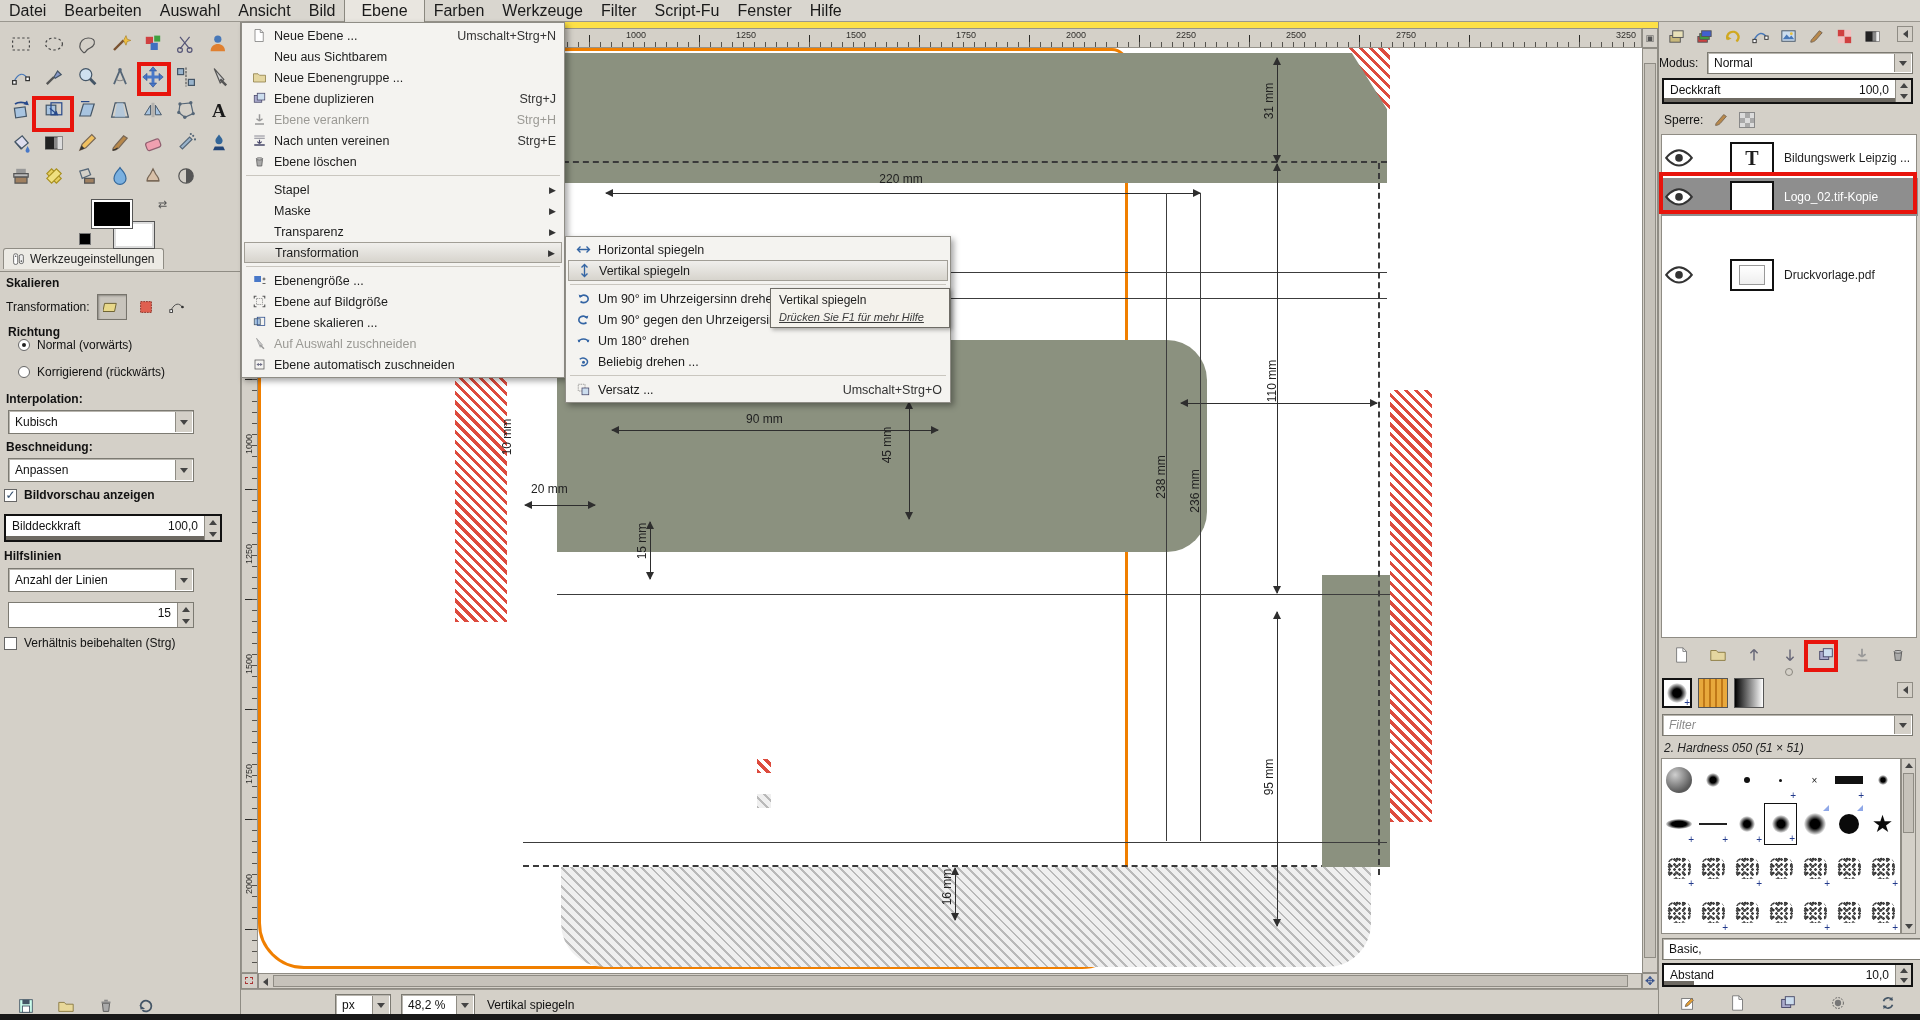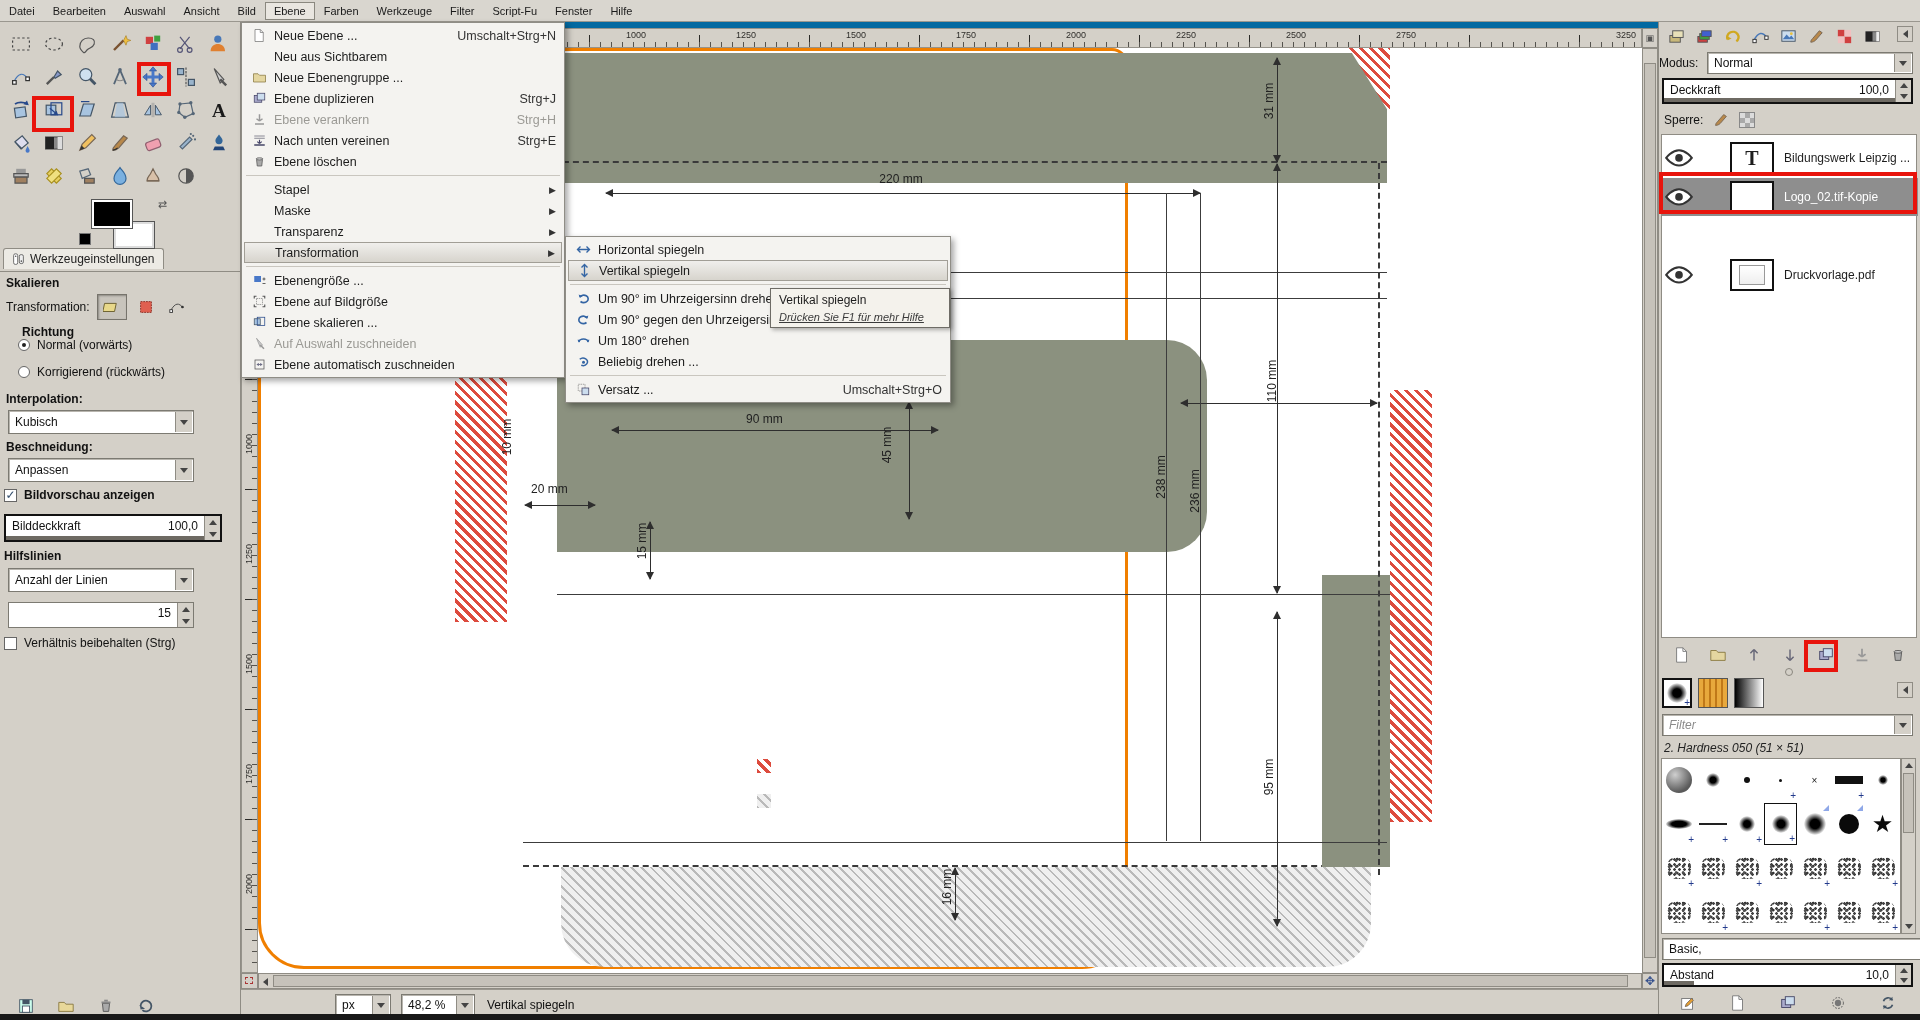--- a/index.html
+++ b/index.html
@@ -1,23 +1,23 @@
 <!DOCTYPE html>
 <html><head>
 <meta charset="utf-8">
 <style>
   html,body{margin:0;padding:0;width:1920px;height:1020px;overflow:hidden;
     font-family:"Liberation Sans",sans-serif;background:#d4d0c8;-webkit-font-smoothing:antialiased;}
   *{box-sizing:border-box;}
   .abs{position:absolute;}
   
   #menubar{position:absolute;left:0;top:0;width:1920px;height:22px;background:#d9d6cf;
-    border-bottom:1px solid #9a978f;display:flex;align-items:center;font-size:11px;color:#1a1a1a;z-index:30;}
+    border-bottom:1px solid #9a978f;display:flex;align-items:center;font-size:16px;color:#1a1a1a;z-index:30;}
   .mb-item{padding:3px 9px;cursor:default;}
-  .mb-item.active{background:#e9e6e0;border:1px solid #8a887f;padding:2px 8px;}
+  .mb-item.active{background:#e9e6e0;border:1px solid #8a887f;padding:2px 16px;}
   
   #dock-left{position:absolute;left:0;top:22px;width:241px;height:992px;background:#d4d0c8;
     border-right:1px solid #8f8c84;}
   .tool-cell{position:absolute;width:31px;height:31px;display:flex;align-items:center;justify-content:center;}
   .tool-cell svg{width:24px;height:24px;}
   .redbox{position:absolute;border:4px solid #e8140c;z-index:55;pointer-events:none;}
   .fg-sw{position:absolute;background:#000;border:2px solid #fff;outline:1px solid #555;z-index:2;}
   .bg-sw{position:absolute;background:#fff;border:2px solid #ddd;outline:1px solid #555;z-index:1;}
   .dock-tab{position:absolute;background:#eceae4;border:1px solid #8f8c84;border-bottom:none;
     border-radius:3px 3px 0 0;font-size:12px;display:flex;align-items:center;gap:5px;padding:3px 8px;color:#222;}
@@ -36,21 +36,21 @@
   .spinscale .ss-v{position:absolute;right:22px;top:3px;}
   .spinscale .fill{position:absolute;left:0;bottom:0;height:4px;background:#6e6a63;}
   .spinner{position:absolute;right:0;top:0;bottom:0;width:16px;border-left:1px solid #8f8c84;background:#d4d0c8;
     display:flex;flex-direction:column;align-items:center;justify-content:space-around;}
   .radio{width:12px;height:12px;border-radius:50%;background:#fff;border:1px solid #666;display:inline-block;position:relative;}
   .radio.sel::after{content:"";position:absolute;left:3px;top:3px;width:4px;height:4px;border-radius:50%;background:#222;}
   .chk{width:13px;height:13px;background:#fff;border:1px solid #666;display:inline-block;
     font-size:12px;line-height:11px;text-align:center;color:#35506e;}
   .row{position:absolute;display:flex;align-items:center;gap:7px;}
   
-  #canvas{position:absolute;left:241px;top:22px;width:1417px;height:793px;background:#0369a1;}
+  #canvas{position:absolute;left:241px;top:22px;width:1417px;height:793px;background:#fde047;}
   #hruler{position:absolute;left:17px;top:6px;width:1384px;height:20px;background:#d4d0c8;border:1px solid #96938b;
     background-image:repeating-linear-gradient(90deg,#55534e 0 1px,transparent 1px 11px),
                      repeating-linear-gradient(90deg,#2b2a27 0 1px,transparent 1px 110px);
     background-size:100% 5px,100% 12px;background-position:left bottom,left bottom;background-repeat:repeat-x;}
   #vruler{position:absolute;left:0;top:26px;width:17px;height:925px;background:#d4d0c8;border:1px solid #96938b;
     background-image:repeating-linear-gradient(180deg,#55534e 0 1px,transparent 1px 11px),
                      repeating-linear-gradient(180deg,#2b2a27 0 1px,transparent 1px 110px);
     background-size:5px 100%,12px 100%;background-position:right top,right top;background-repeat:repeat-y;}
   .rlab{position:absolute;font-size:9px;color:#2e2d2a;}
   .rlab.v{transform:rotate(-90deg);transform-origin:left top;}
@@ -385,21 +385,21 @@
         </svg>
       </span>
     <span class="itbtn" style="width:24px;height:24px;">
       <svg viewBox="0 0 20 20">
           <path d="M3 14c5-9 9-9 14-3" fill="none" stroke="#444"></path>
           <rect x="2" y="13" width="3" height="3" fill="#fff" stroke="#333"></rect>
           <circle cx="16" cy="10" r="1.5" fill="#333"></circle>
         </svg>
       </span>
   </div>
-  <div class="abs lblb" style="left:22px;top:303px;">Richtung</div>
+  <div class="abs lblb" style="left:8px;top:303px;">Richtung</div>
   <div class="row" style="left:18px;top:316px;">
     <span class="radio sel"></span>
     <span class="lbl">Normal (vorwärts)</span>
   </div>
   <div class="row" style="left:18px;top:343px;">
     <span class="radio"></span>
     <span class="lbl">Korrigierend (rückwärts)</span>
   </div>
   <div class="abs lblb" style="left:6px;top:370px;">Interpolation:</div>
   <div class="combo" style="left:8px;top:388px;width:186px;">

